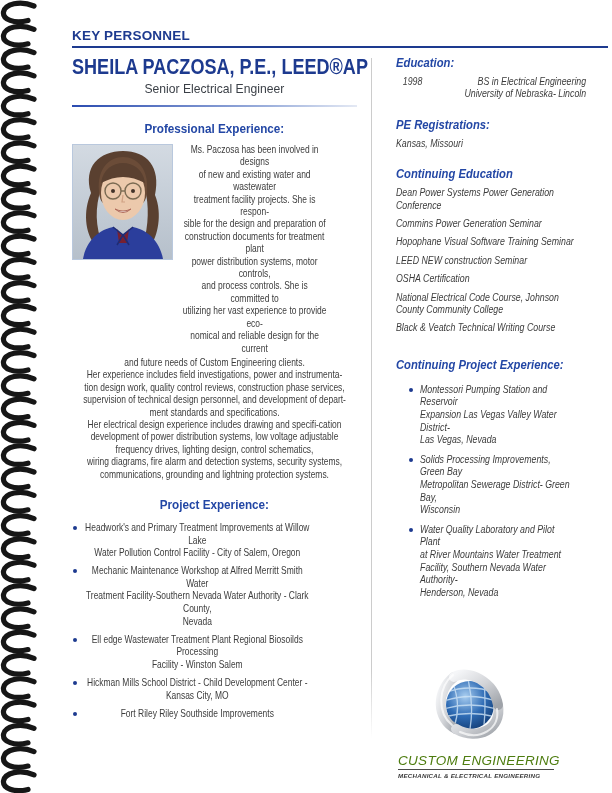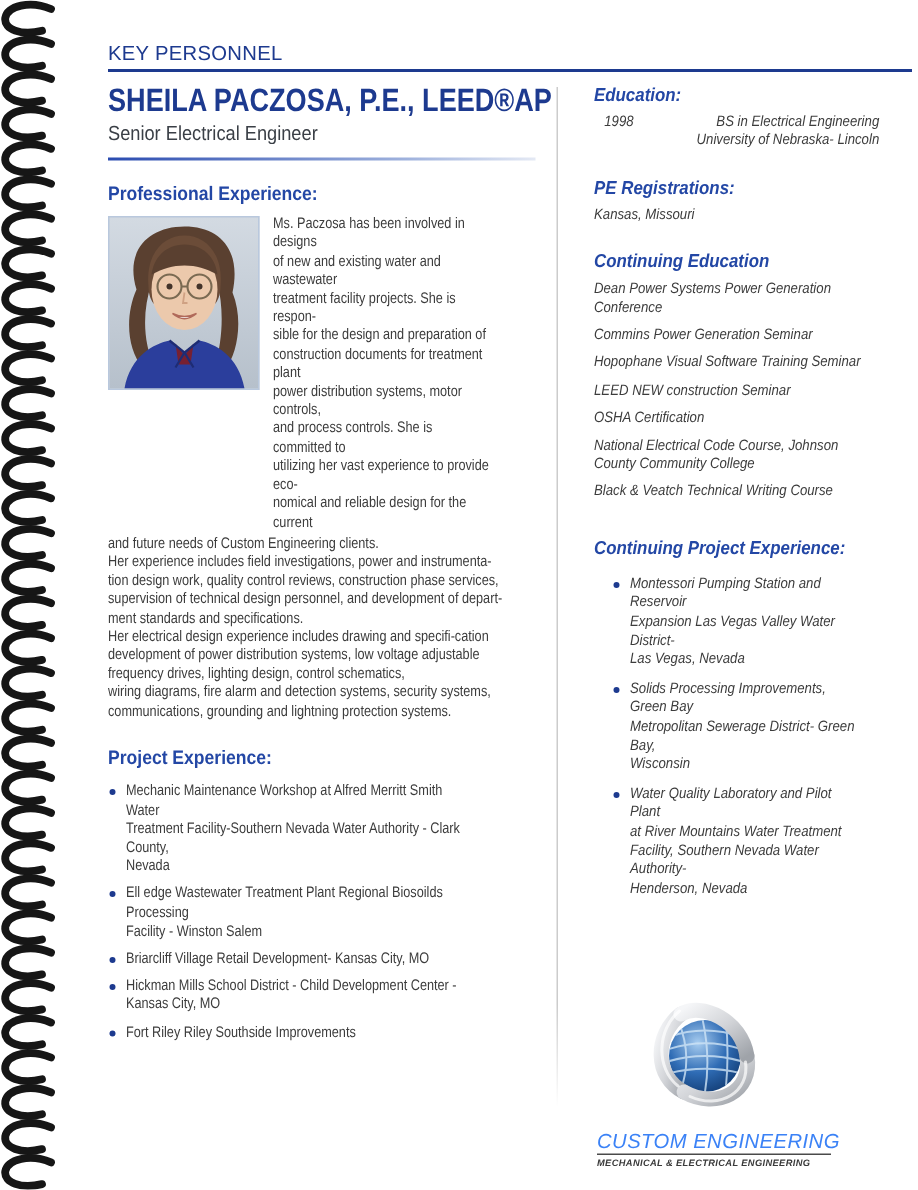--- a/index.html
+++ b/index.html
@@ -11,25 +11,25 @@
   .spiral { position:absolute; left:0; top:0; }
 
   .content { position:absolute; left:72px; top:28px; width:536px; }
 
   
   .cx   { transform:scaleX(.83); transform-origin:0 0; width:120.5%; }
   .cxr  { transform:scaleX(.88); transform-origin:0 0; width:113.6%; }
   .cxh  { transform:scaleX(.90); transform-origin:0 0; width:111%; }
   .cxt  { transform:scaleX(.84); transform-origin:0 0; width:119%; }
 
-  .kp-label { font-size:13.5px; font-weight:normal; color:#1d3a8f; letter-spacing:.2px; }
+  .kp-label { font-size:13.5px; font-weight:bold; color:#1d3a8f; letter-spacing:.2px; }
   .kp-rule  { height:2px; background:#1d3a8f; margin-top:3px; }
 
   .cols { display:flex; margin-top:8px; height:737px; }
-  .col-left  { width:299px; padding-right:14px; box-sizing:border-box; }
+  .col-left  { width:299px; padding-right:14px; box-sizing:border-box;text-align:center; }
   .v-divider { width:1px; flex:none; align-self:flex-start; height:680px; margin-top:2px;
                background:linear-gradient(to bottom,#cccccc 0%,#cccccc 90%,rgba(204,204,204,0)); }
   .col-right { flex:1; padding-left:24px; box-sizing:border-box; display:flex; flex-direction:column;font-style:italic; }
 
   h1 { margin:0; font-size:21.5px; line-height:22px; font-weight:bold; color:#1d3a8f; white-space:nowrap; }
   .role { font-size:13.5px; color:#3a3f46; margin-top:3px; }
   .left-rule { height:2px; margin:9px 0 14px;
                background:linear-gradient(to right,#2a4bb0,#9fb2dd 70%,#e4e9f4); }
 
   h2 { margin:0 0 8px; font-size:13px; font-weight:bold; color:#2347a5; white-space:nowrap; }
@@ -53,21 +53,21 @@
   .edu-row { display:flex;text-align:right; }
   .edu-year { width:30px; flex:none; font-size:10px; line-height:12.4px; }
   .edu-lines, .r-item, .r-line { font-size:10px; line-height:12.4px; }
   .r-item { margin:0 0 6px; }
   ul.rlist { list-style:none; margin:12px; padding:0; }
   ul.rlist li { margin-bottom:7px; }
   ul.rlist .li-txt { font-size:10px; line-height:12.6px; }
 
   .logo { margin-top:auto; padding-bottom:14px; width:156px; margin-left:2px; }
   .logo-art { margin-left:26px; }
-  .logo-name { font-size:13.5px; letter-spacing:.3px; color:#3b82f6; white-space:nowrap; margin-top:2px; }
+  .logo-name { font-size:13.5px; letter-spacing:.3px; color:#4d7c0f; white-space:nowrap; margin-top:2px; }
   .logo-rule { height:1px; background:#4a4a4a; margin:1px 0 2px; }
   .logo-tag { font-size:6.2px; font-weight:bold; letter-spacing:.25px; color:#3a3a3a; white-space:nowrap; }
 </style>
 </head>
 <body>
 
 <svg class="spiral" width="42" height="793">
   <defs>
     <path id="coil" d="M 34 4 C 20 -2, 5 2, 3.5 10 C 2.5 17.5, 14 22, 28 18.5" fill="none" stroke="#161616" stroke-width="5.2" stroke-linecap="round"></path>
   </defs>
@@ -161,29 +161,29 @@
       </div>
       <p class="body cx" style="margin-top:2px">and future needs of Custom Engineering clients.</p>
 
       <p class="body cx mt">Her experience includes field investigations, power and instrumenta-<br>tion design work, quality control reviews, construction phase services,<br>supervision of technical design personnel, and development of depart-<br>ment standards and specifications.</p>
       <p class="body cx mt2">Her electrical design experience includes drawing and specifi-cation<br>development of power distribution systems, low voltage adjustable<br>frequency drives, lighting design, control schematics,<br>wiring diagrams, fire alarm and detection systems, security systems,<br>communications, grounding and lightning protection systems.</p>
 
       <h2 class="cxh" style="margin-top:16px">Project Experience:</h2>
       <ul class="projects">
         <li>
             <span class="dot"></span>
+            <span class="li-txt cx">Headwork's and Primary Treatment Improvements at Willow Lake<br>Water Pollution Control Facility - City of Salem, Oregon</span>
+          </li>
+        <li>
+            <span class="dot"></span>
             <span class="li-txt cx">Mechanic Maintenance Workshop at Alfred Merritt Smith Water<br>Treatment Facility-Southern Nevada Water Authority - Clark County,<br>Nevada</span>
           </li>
         <li>
             <span class="dot"></span>
             <span class="li-txt cx">Ell edge Wastewater Treatment Plant Regional Biosoilds Processing<br>Facility - Winston Salem</span>
-          </li>
-        <li>
-            <span class="dot"></span>
-            <span class="li-txt cx">Briarcliff Village Retail Development- Kansas City, MO</span>
           </li>
         <li>
             <span class="dot"></span>
             <span class="li-txt cx">Hickman Mills School District - Child Development Center -<br>Kansas City, MO</span>
           </li>
         <li>
             <span class="dot"></span>
             <span class="li-txt cx">Fort Riley Riley Southside Improvements</span>
           </li>
 

